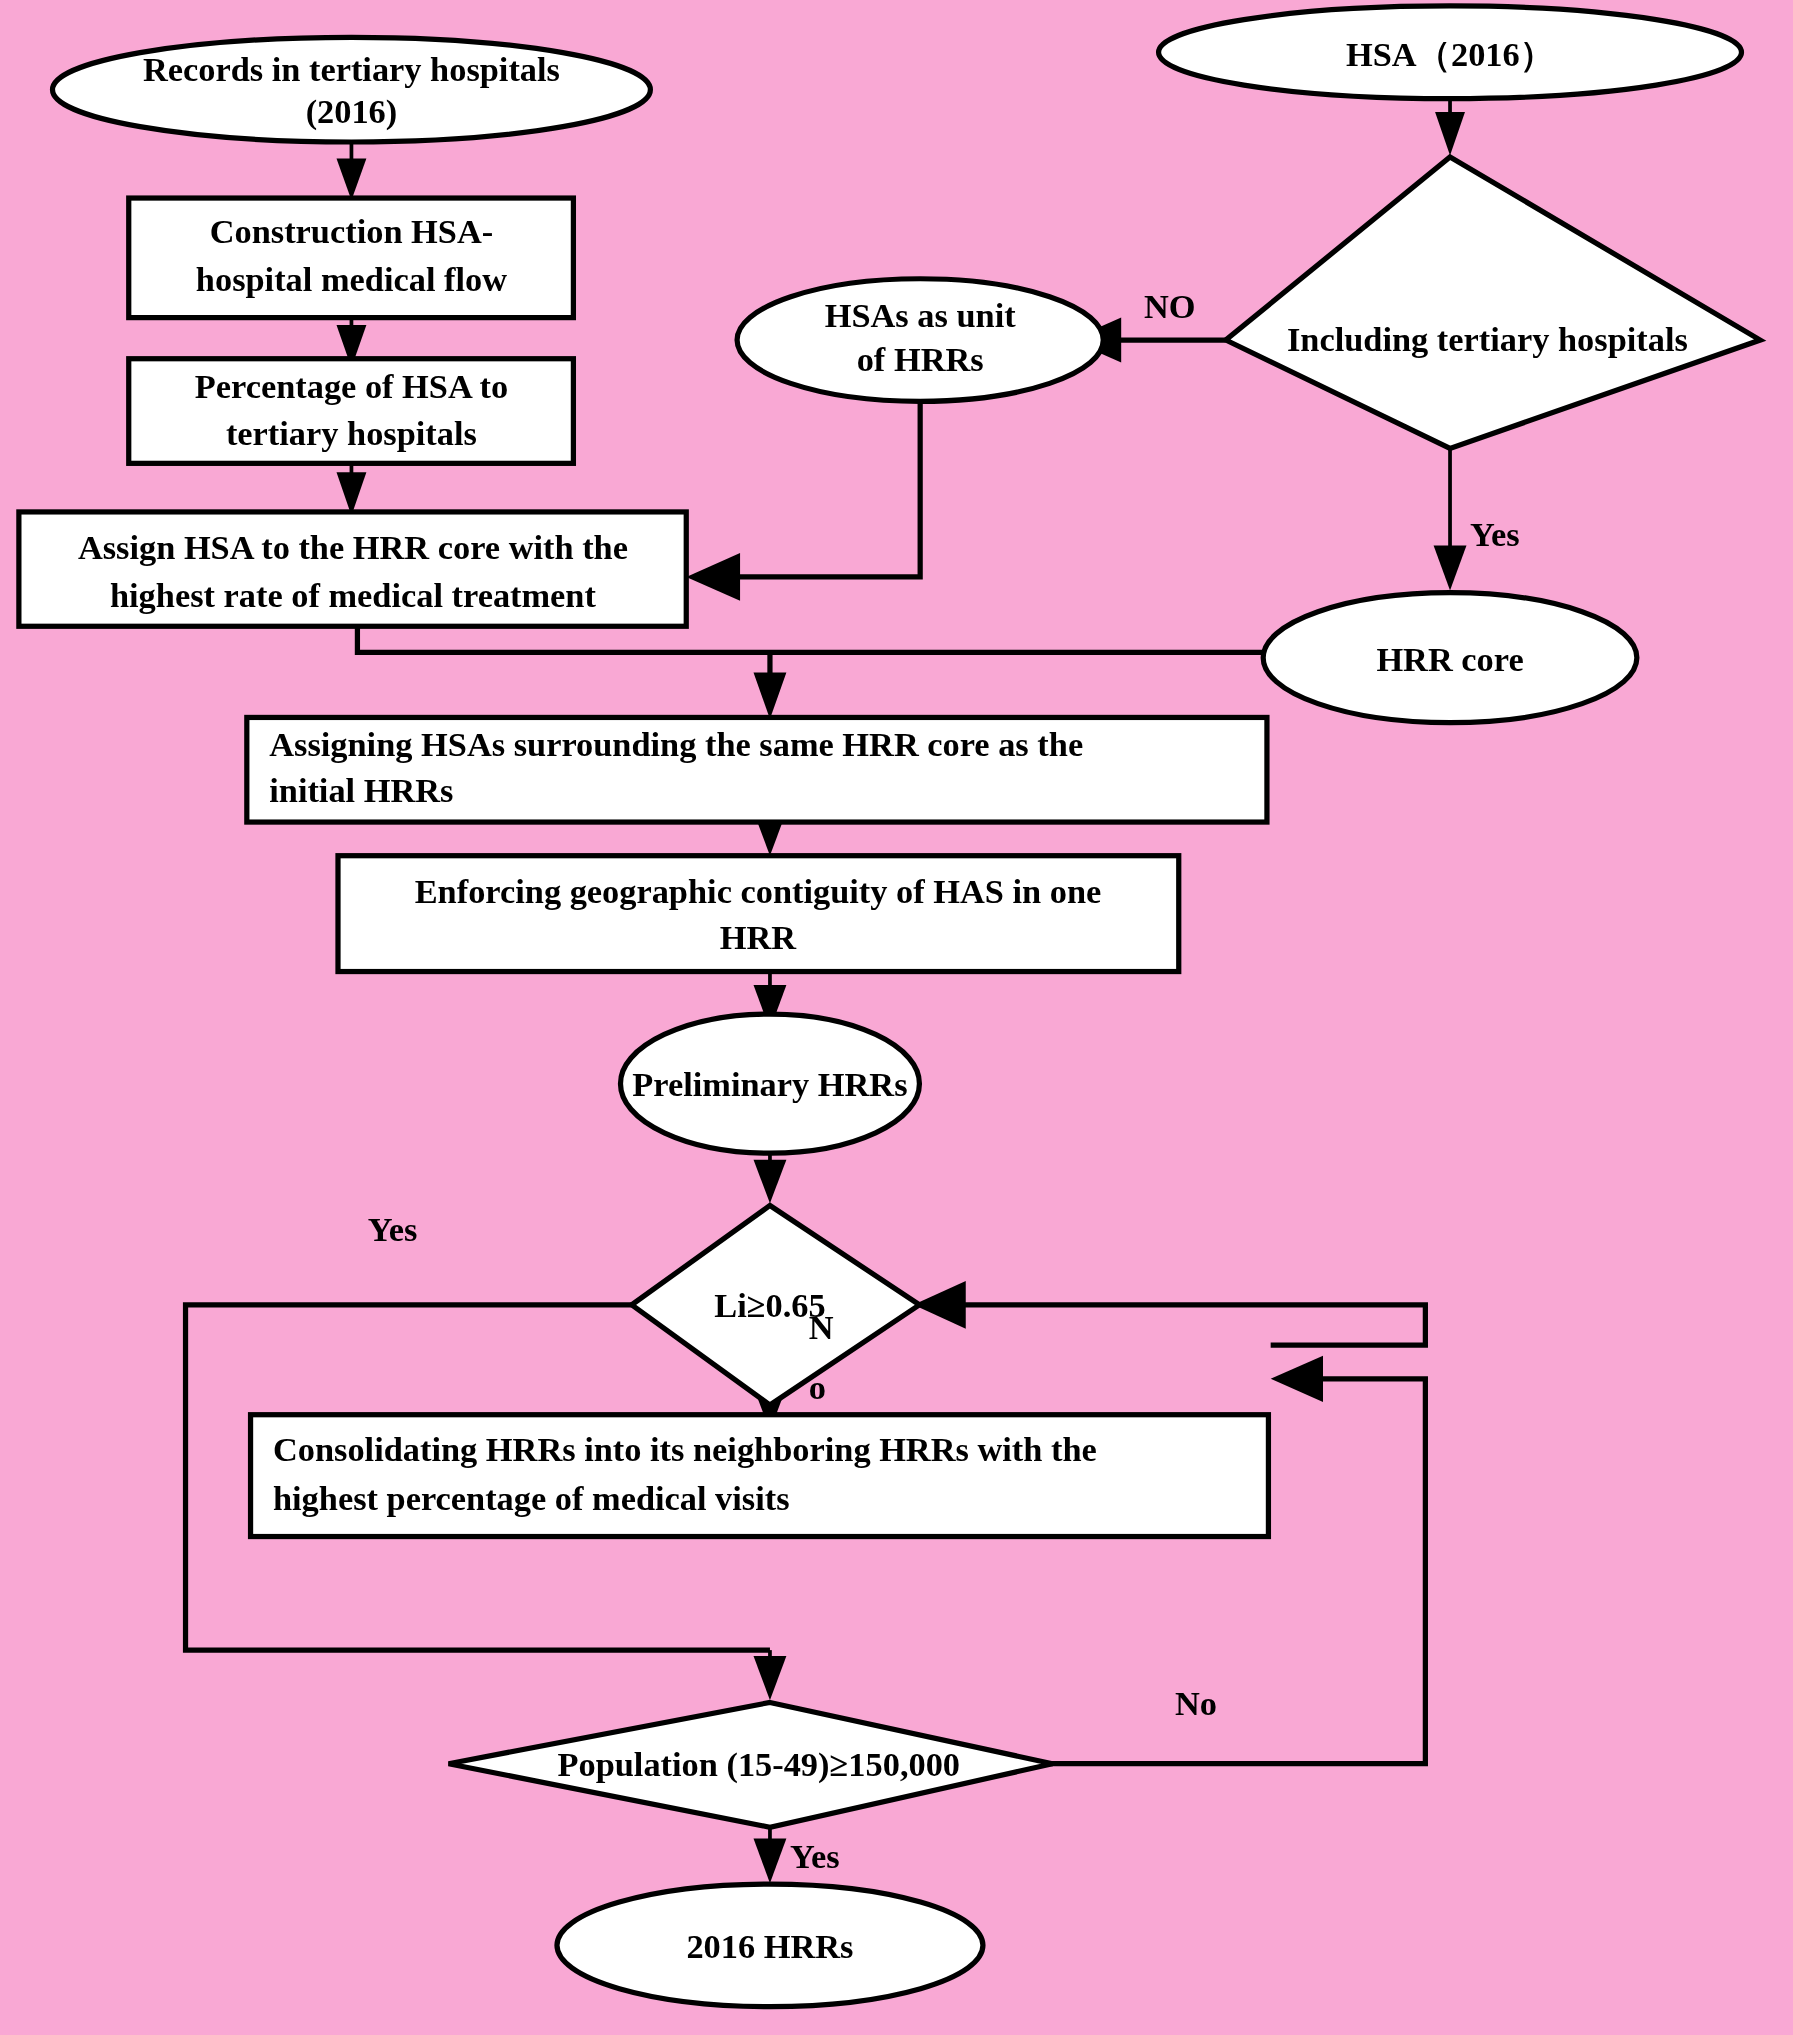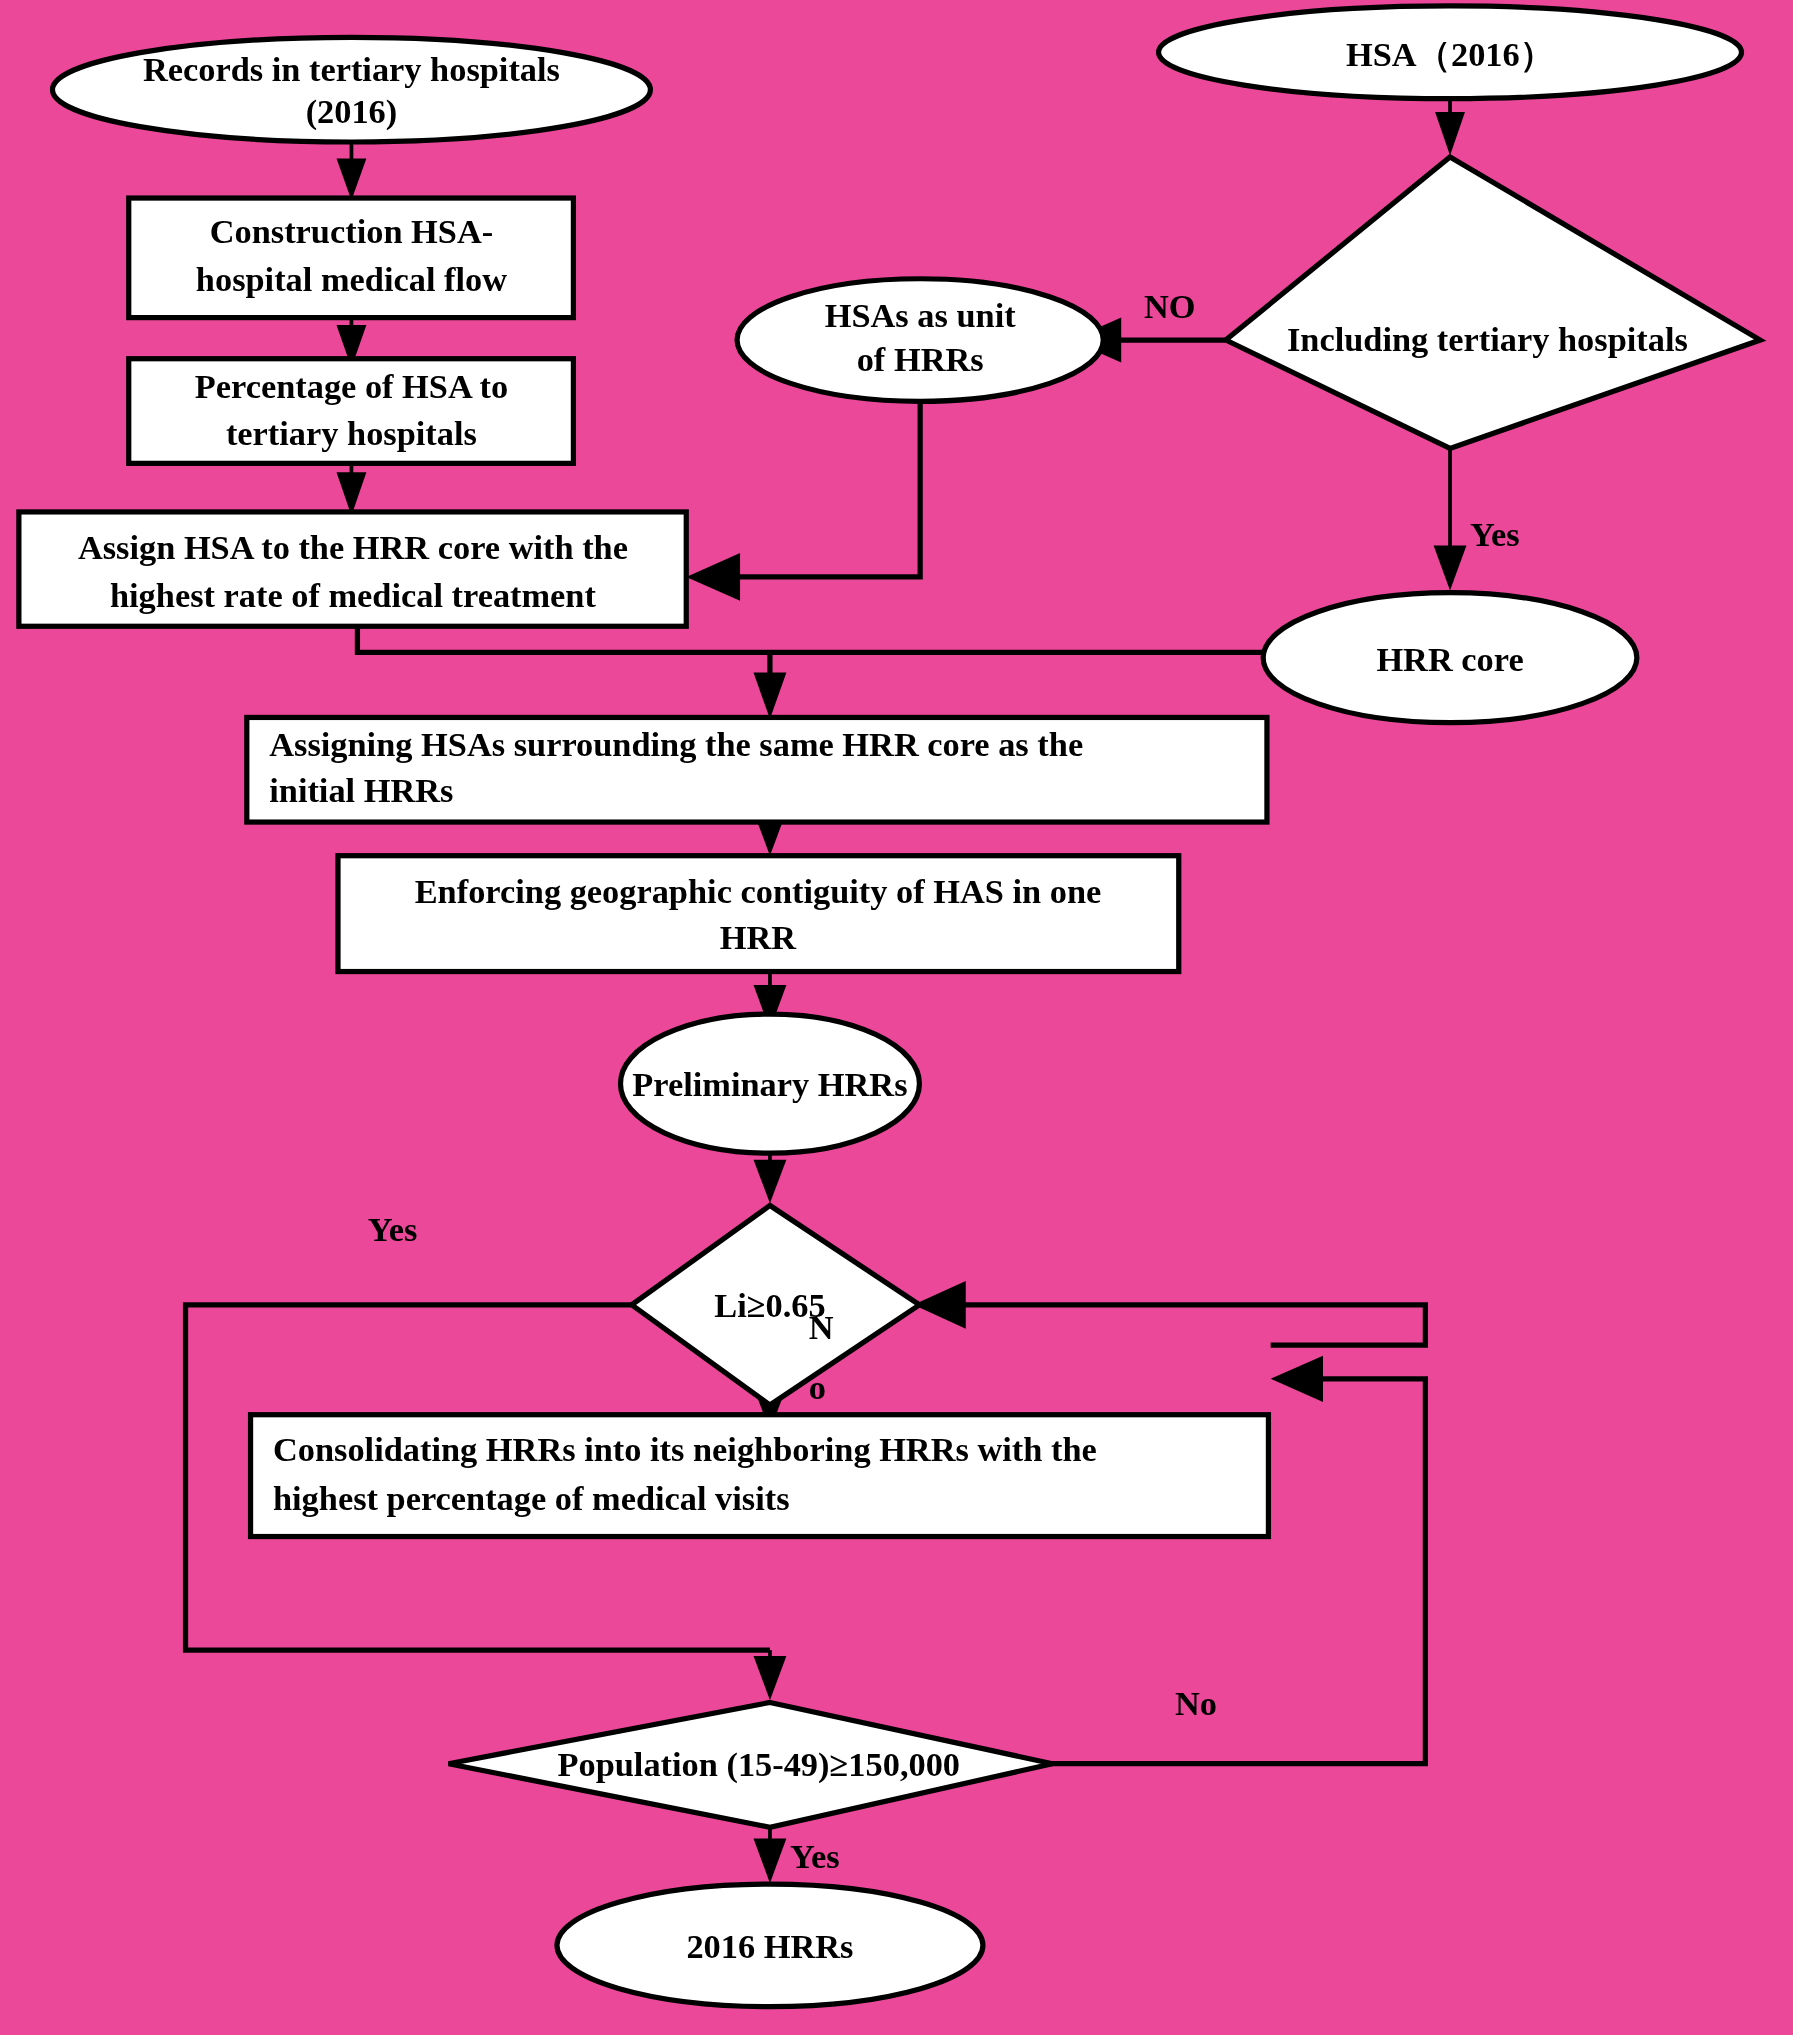--- a/index.html
+++ b/index.html
@@ -1,17 +1,17 @@
 <!DOCTYPE html>
 <html style="font-size:12px"><head>
 <meta charset="utf-8">
 <style>
   html,body{margin:0;padding:0;background:#ffffff;}
   body{font-family:"Liberation Serif", serif;}
-  #stage{position:relative;width:1794px;height:2035px;background:#ec4899;text-decoration:underline;}
+  #stage{position:relative;width:1794px;height:2035px;background:#f9a8d4;text-decoration:underline;}
   svg{display:block;}
   .shape{fill:#ffffff;stroke:#000000;}
   .ell{stroke-width:7;}
   .rect{stroke-width:7;}
   .dia{stroke-width:7;}
   .conn{stroke:#000000;fill:none;stroke-width:7;}
   .conn-thin{stroke:#000000;fill:none;stroke-width:5;}
   .arrowhead{fill:#000000;stroke:none;}
   text{font-family:"Liberation Serif", serif;font-weight:bold;fill:#000;}
   .t{font-size:46px;}

